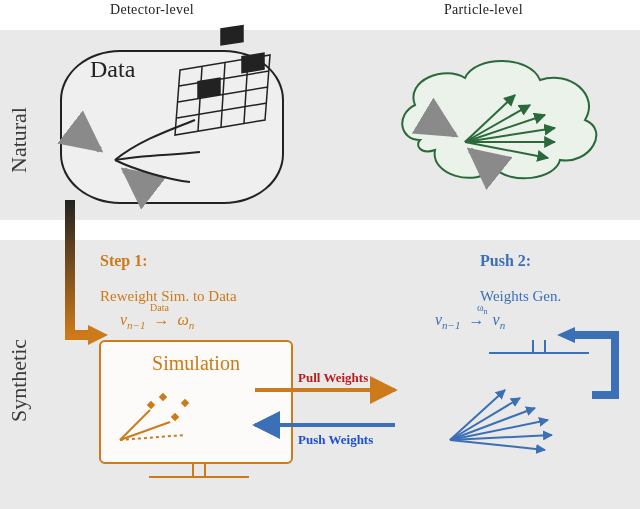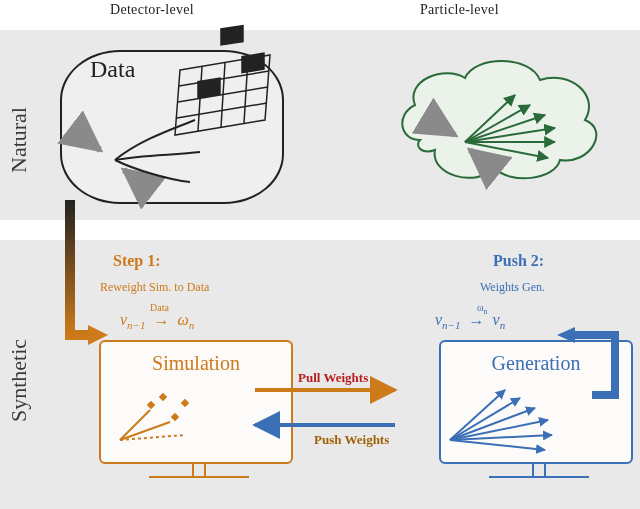--- a/index.html
+++ b/index.html
@@ -99,22 +99,22 @@
   .mon-sim .mon-label { color: #cc7a1a; }
   .mon-gen .mon-label { color: #3b6fb6; }
 
   
   .step-legend {
     position: absolute;
     font-size: 16px;
   }
   .step1 { left: 100px; top: 252px; color: #cc7a1a; }
   .step2 { left: 480px; top: 252px; color: #3b6fb6; }
-  .step-sub { font-size: 12px; display: block; margin-top: 10px; }
-  .step-title { font-weight: bold; margin-left: 13px; }
+  .step-sub { font-size: 15px; display: block; margin-top: 18px; }
+  .step-title { font-weight: bold; }
 
   
   .math-label {
     position: absolute;
     font-size: 16px;
     font-style: italic;
   }
   .math1 { left: 120px; top: 311px; color: #cc7a1a; }
   .math2 { left: 435px; top: 311px; color: #3b6fb6; }
   .math-over {
@@ -125,59 +125,56 @@
     margin: 0 2px;
   }
 
   
   .pw-label {
     position: absolute;
     font-size: 13px;
     font-weight: bold;
   }
   .pull { left: 298px; top: 370px; color: #b91c1c; }
-  .push { left: 314px; top: 432px; color: #a16207; text-align: right; }
+  .push { left: 298px; top: 432px; color: #1d4ed8; text-align: right; }
 
   
   svg.overlay {
     position: absolute;
     left: 0; top: 0;
     width: 640px; height: 509px;
     pointer-events: none;
     overflow: visible;
   }
 </style>
 </head>
 <body>
 
 <div class="top-row-band"></div>
 <div class="bottom-row-band"></div>
 
 <div class="col-header" style="left:110px">Detector-level</div>
-<div class="col-header" style="left:420px">Particle-level</div>
+<div class="col-header" style="left:444px">Particle-level</div>
 <div class="row-header" style="top:90px;height:100px">Natural</div>
 <div class="row-header" style="top:320px;height:120px">Synthetic</div>
 
 <div class="data-bubble"></div>
 <div class="data-label">Data</div>
 
 <div class="truth-label">Truth</div>
 
 <div class="monitor mon-sim" style="left:60px; top:340px">
   <div class="screen">
     <div class="mon-label">Simulation</div>
   </div>
   <div class="neck"></div>
   <div class="base"></div>
 </div>
 
 <div class="monitor mon-gen" style="left:400px; top:340px">
-  <div class="screen">
-    <div class="mon-label">Generation</div>
-  </div>
   <div class="neck"></div>
   <div class="base"></div>
 </div>
 
 <div class="step-legend step1">
   <span class="step-title">Step 1:</span>
   <span class="step-sub">Reweight Sim. to Data</span>
 </div>
 <div class="step-legend step2">
   <span class="step-title">Push 2:</span>

